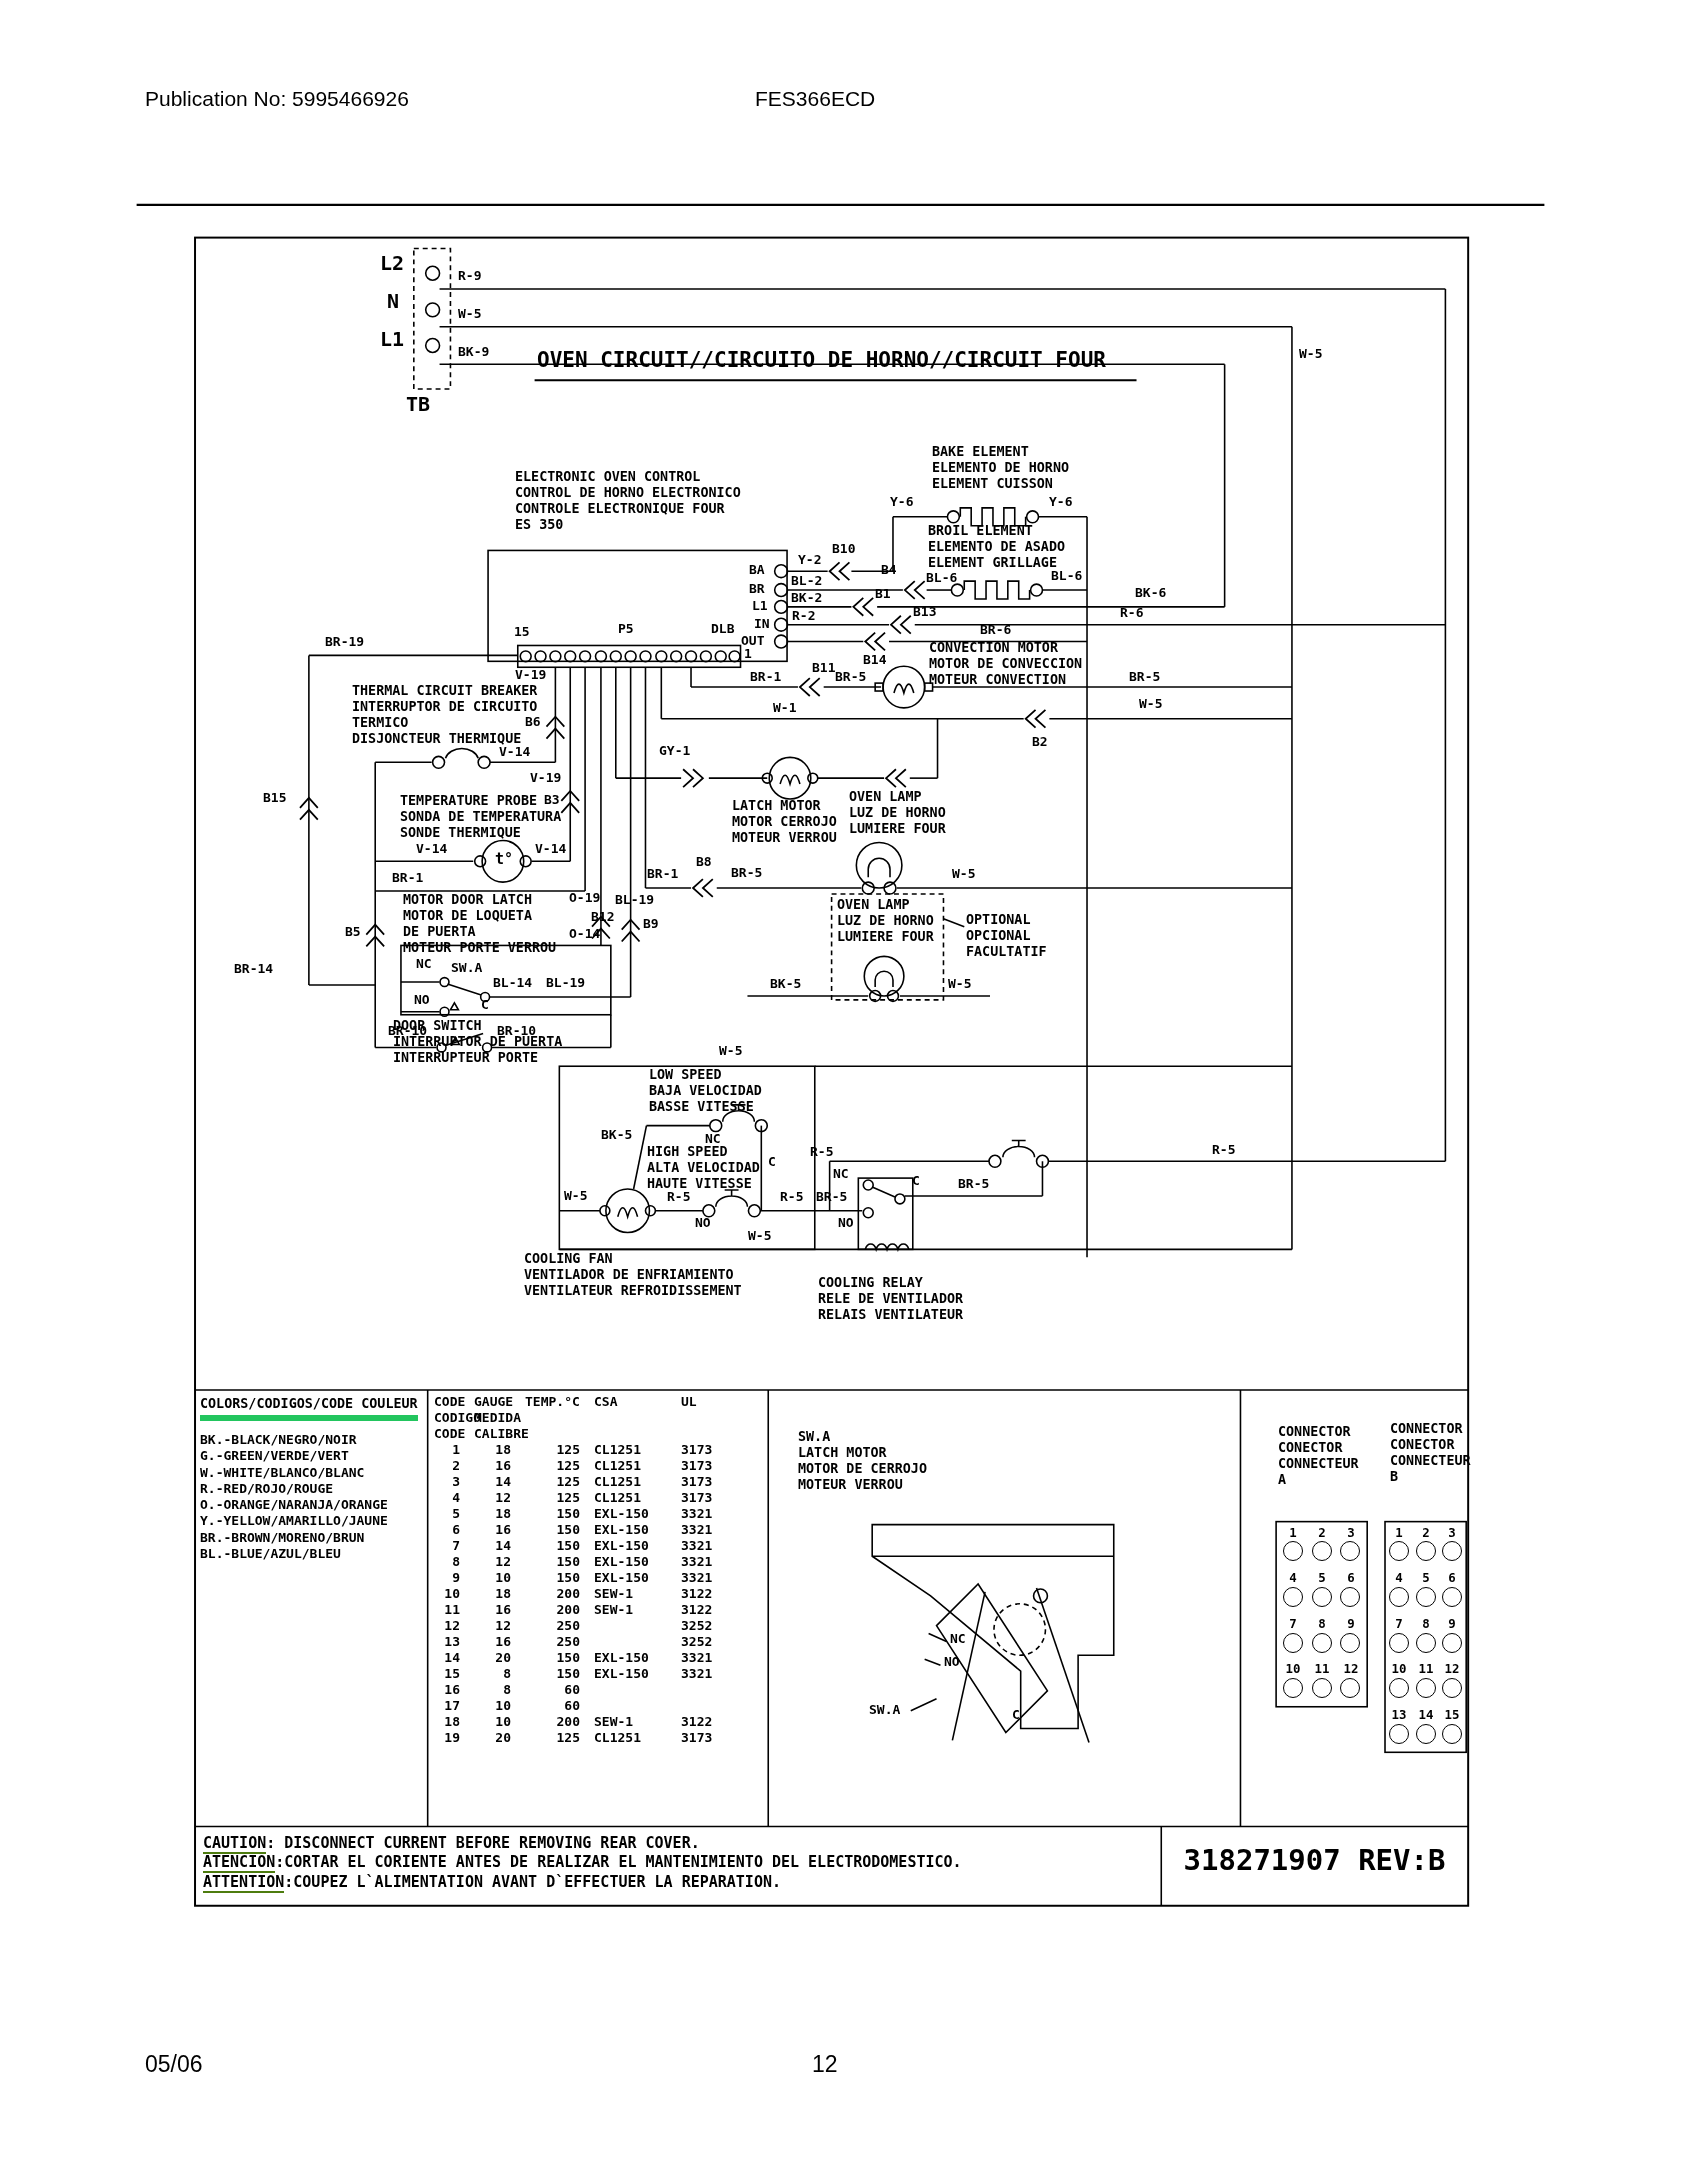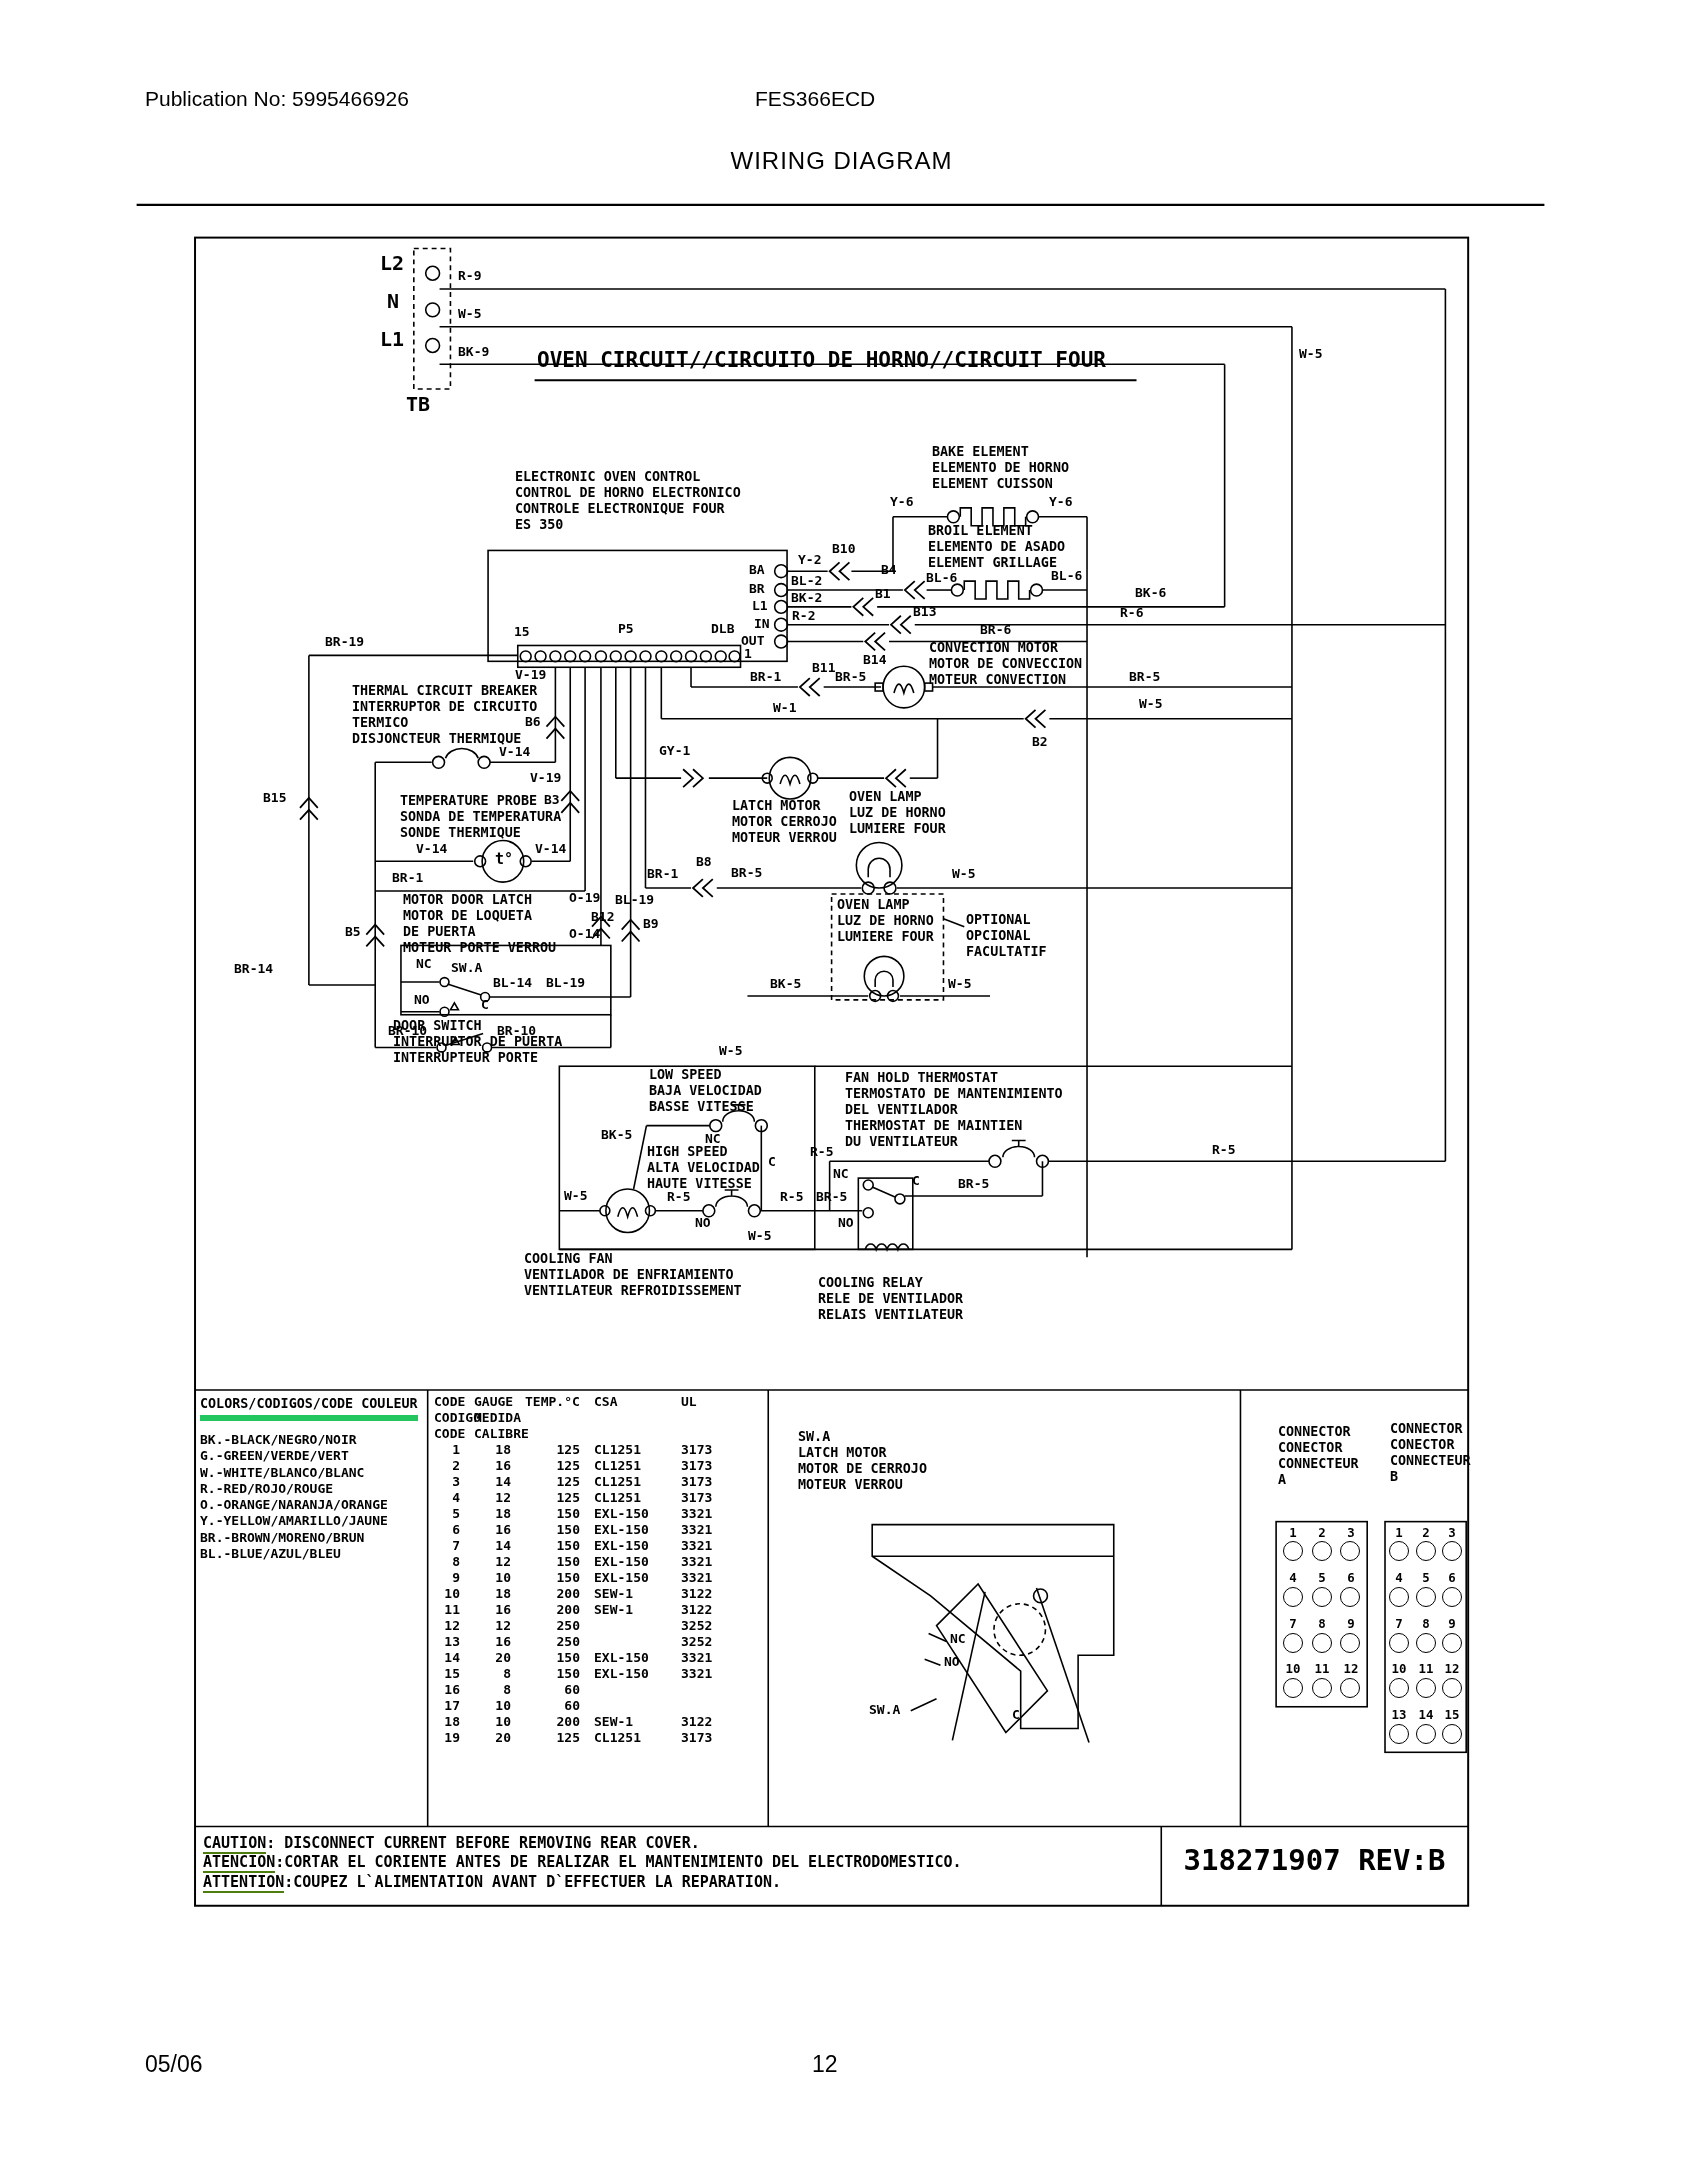--- a/index.html
+++ b/index.html
@@ -34,21 +34,20 @@
   .foot-page{position:absolute;left:812px;top:2051px;font-size:23px;}
   svg{position:absolute;left:0;top:0;}
 </style>
 </head>
 <body>
 
 <div id="stage">
 
   <div class="hdr-pub sans">Publication No: 5995466926</div>
   <div class="hdr-model sans">FES366ECD</div>
-  <div class="hdr-title sans">WIRING DIAGRAM</div>
 
   <div class="circuit-title">OVEN CIRCUIT//CIRCUITO DE HORNO//CIRCUIT FOUR</div>
 
   <svg width="1683" height="2178" viewBox="0 0 1700 2200">
     <g fill="none" stroke="#000" stroke-width="1.6">
 
       <line x1="138" y1="207" x2="1560" y2="207" stroke-width="2.4"></line>
 
       <rect x="197" y="240" width="1286" height="1685" stroke-width="2"></rect>
 
@@ -510,27 +509,20 @@
     <div class="clb" style="left: 649px; top: 1067px;">
       <div>LOW SPEED</div>
       <div>BAJA VELOCIDAD</div>
       <div>BASSE VITESSE</div>
     </div>
     <div class="clb" style="left: 647px; top: 1144px;">
       <div>HIGH SPEED</div>
       <div>ALTA VELOCIDAD</div>
       <div>HAUTE VITESSE</div>
     </div>
-    <div class="clb" style="left: 845px; top: 1070px;">
-      <div>FAN HOLD THERMOSTAT</div>
-      <div>TERMOSTATO DE MANTENIMIENTO</div>
-      <div>DEL VENTILADOR</div>
-      <div>THERMOSTAT DE MAINTIEN</div>
-      <div>DU VENTILATEUR</div>
-    </div>
     <div class="clb" style="left: 524px; top: 1251px;">
       <div>COOLING FAN</div>
       <div>VENTILADOR DE ENFRIAMIENTO</div>
       <div>VENTILATEUR REFROIDISSEMENT</div>
     </div>
     <div class="clb" style="left: 818px; top: 1275px;">
       <div>COOLING RELAY</div>
       <div>RELE DE VENTILADOR</div>
       <div>RELAIS VENTILATEUR</div>
     </div>

